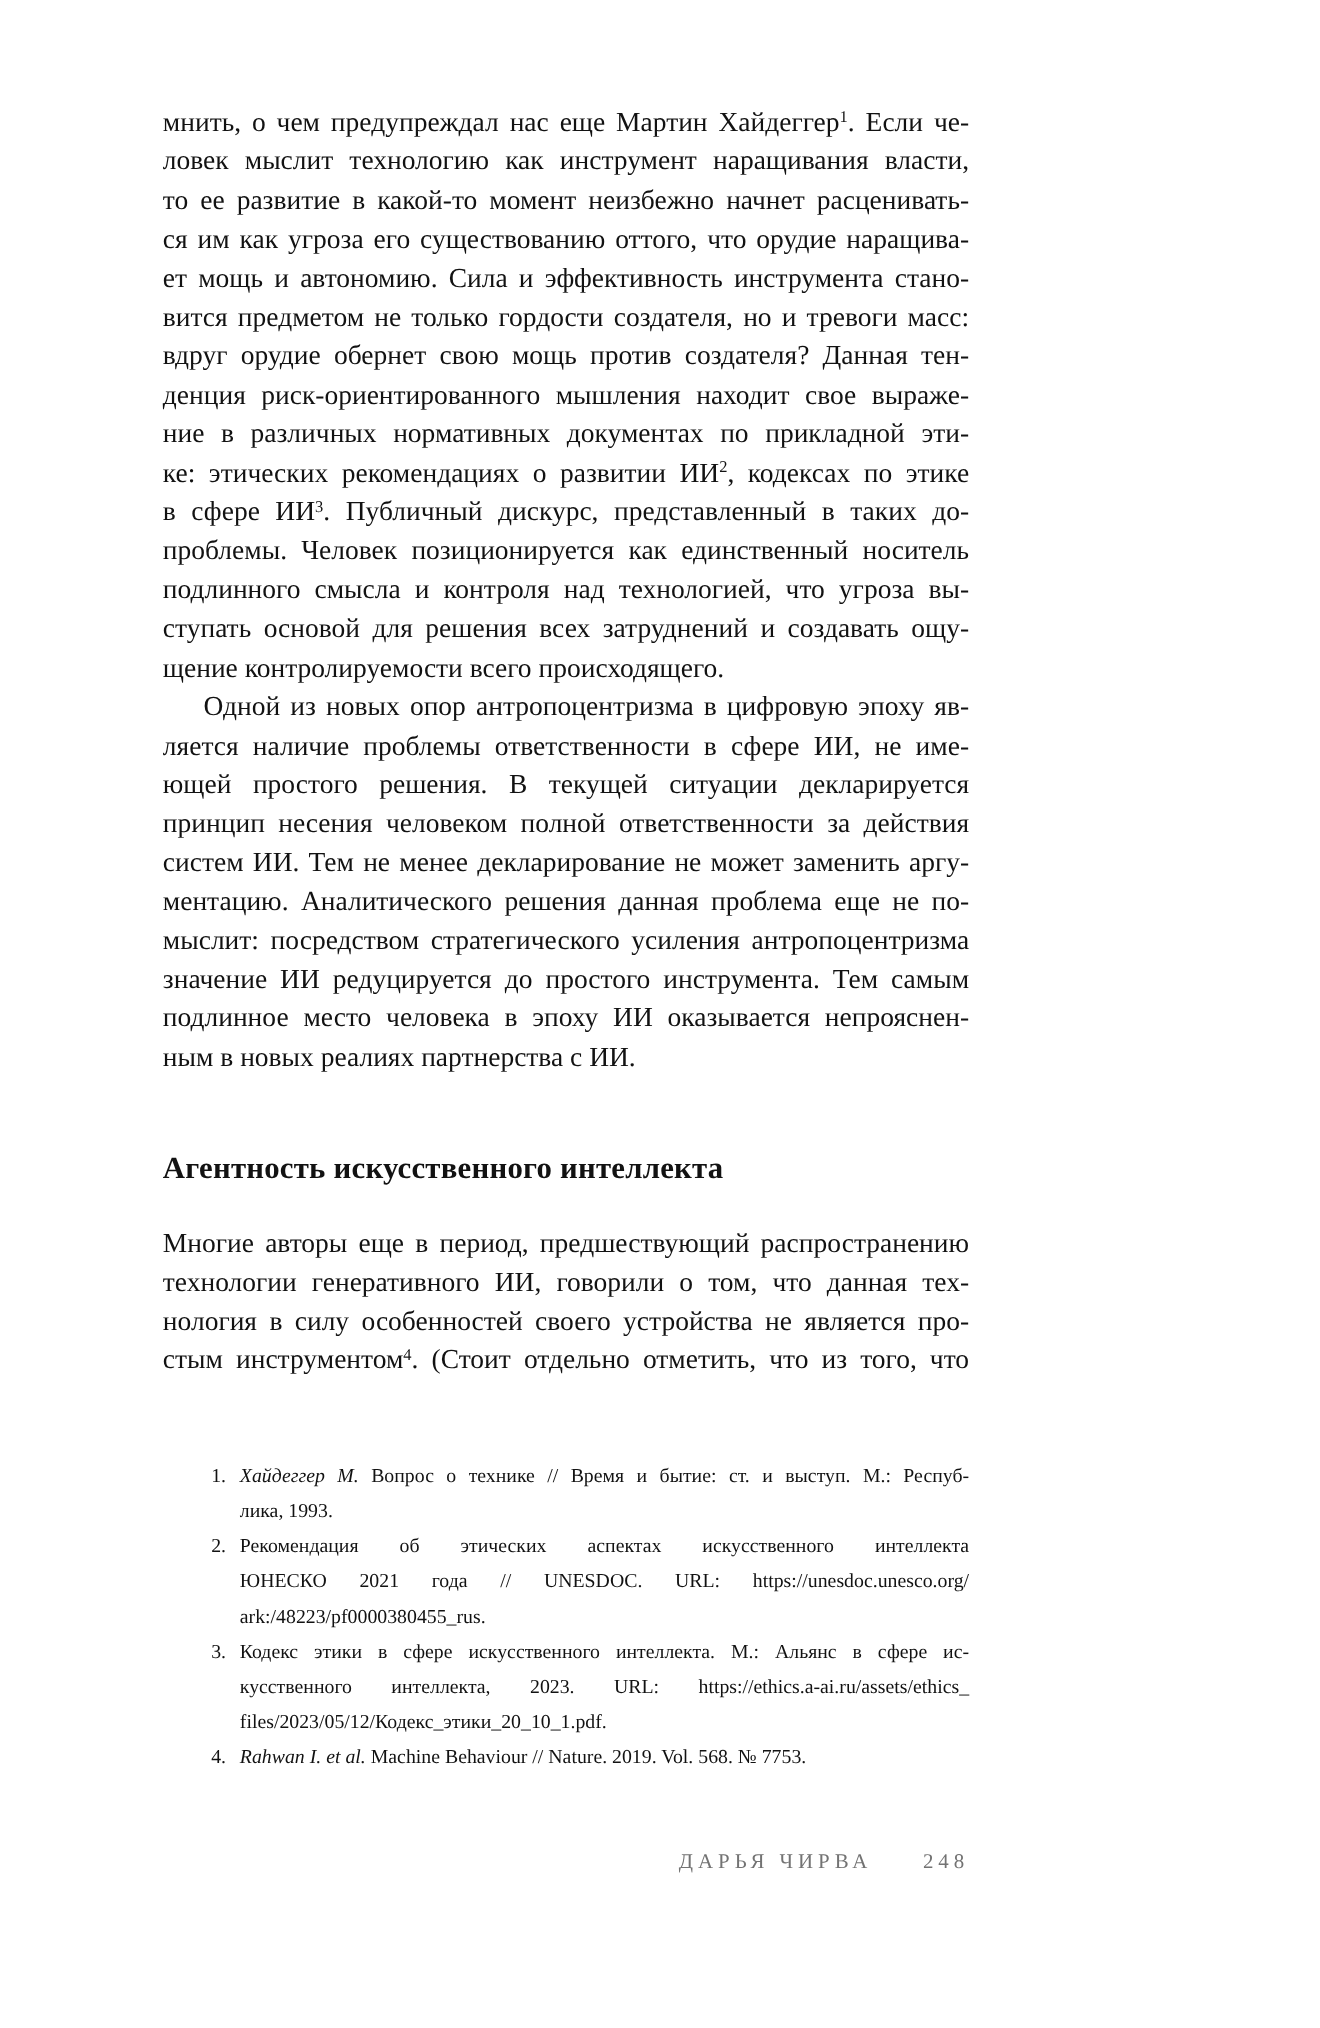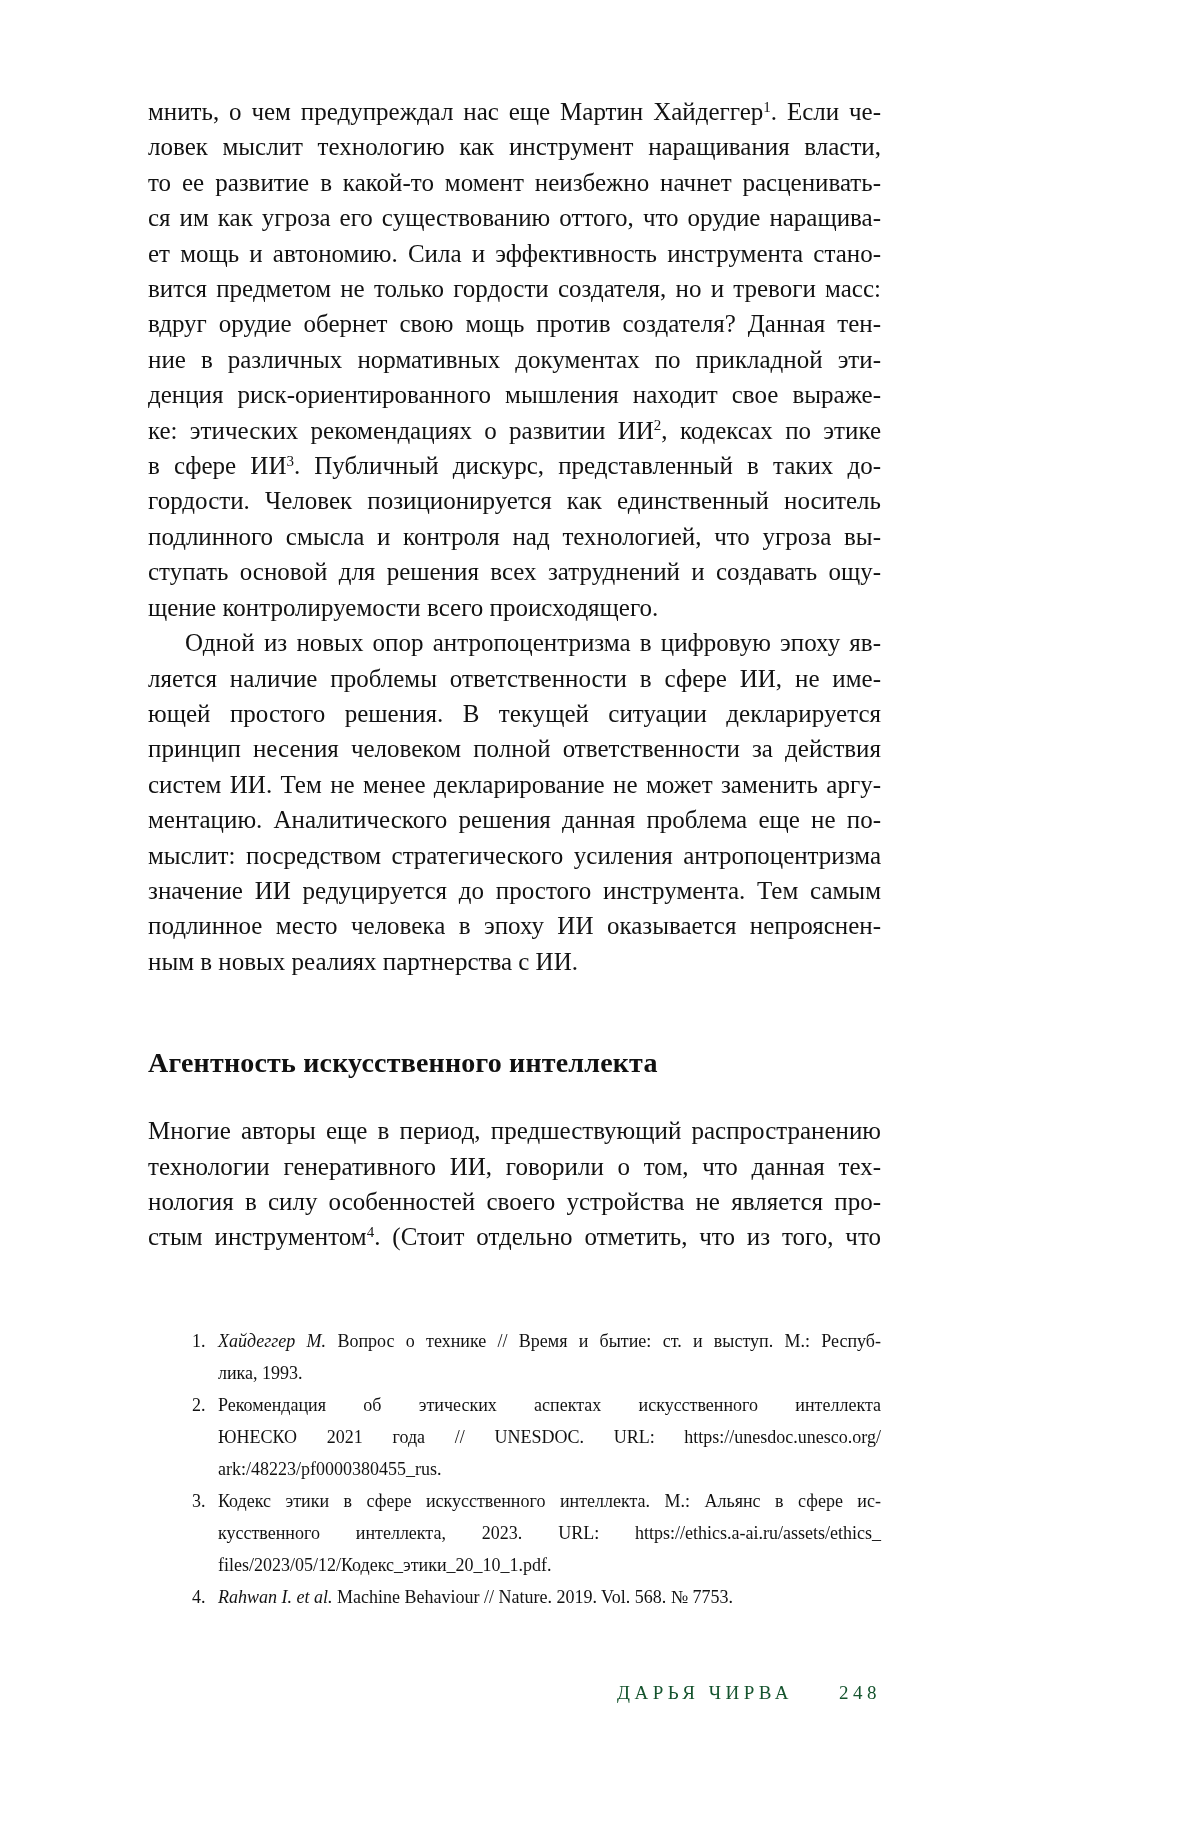--- a/index.html
+++ b/index.html
@@ -63,42 +63,42 @@
     position: absolute;
     left: 148px;
     top: 1682px;
     width: 733px;
     display: flex;
     justify-content: flex-end;
     align-items: baseline;
     gap: 46px;
     font-size: 19px;
     letter-spacing: 4.5px;
-    color: #14532d;
+    color: #737373;
   }
 </style>
 </head>
 <body>
 
 <div class="page">
   <main class="text-column">
     <div id="blocks-host">
         <div class="para">
           <div class="line"><span>мнить, о чем предупреждал нас еще Мартин Хайдеггер</span><sup>1</sup><span>. Если че-</span></div>
           <div class="line"><span>ловек мыслит технологию как инструмент наращивания власти,</span></div>
           <div class="line"><span>то ее развитие в какой-то момент неизбежно начнет расценивать-</span></div>
           <div class="line"><span>ся им как угроза его существованию оттого, что орудие наращива-</span></div>
           <div class="line"><span>ет мощь и автономию. Сила и эффективность инструмента стано-</span></div>
           <div class="line"><span>вится предметом не только гордости создателя, но и тревоги масс:</span></div>
           <div class="line"><span>вдруг орудие обернет свою мощь против создателя? Данная тен-</span></div>
+          <div class="line"><span>денция риск-ориентированного мышления находит свое выраже-</span></div>
           <div class="line"><span>ние в различных нормативных документах по прикладной эти-</span></div>
-          <div class="line"><span>денция риск-ориентированного мышления находит свое выраже-</span></div>
           <div class="line"><span>ке: этических рекомендациях о развитии ИИ</span><sup>2</sup><span>, кодексах по этике</span></div>
           <div class="line"><span>в сфере ИИ</span><sup>3</sup><span>. Публичный дискурс, представленный в таких до-</span></div>
-          <div class="line"><span>гордости. Человек позиционируется как единственный носитель</span></div>
+          <div class="line"><span>проблемы. Человек позиционируется как единственный носитель</span></div>
           <div class="line"><span>подлинного смысла и контроля над технологией, что угроза вы-</span></div>
           <div class="line"><span>ступать основой для решения всех затруднений и создавать ощу-</span></div>
           <div class="line last"><span>щение контролируемости всего происходящего.</span></div>
         </div>
         <div class="para indent">
           <div class="line"><span>Одной из новых опор антропоцентризма в цифровую эпоху яв-</span></div>
           <div class="line"><span>ляется наличие проблемы ответственности в сфере ИИ, не име-</span></div>
           <div class="line"><span>ющей простого решения. В текущей ситуации декларируется</span></div>
           <div class="line"><span>принцип несения человеком полной ответственности за действия</span></div>
           <div class="line"><span>систем ИИ. Тем не менее декларирование не может заменить аргу-</span></div>

